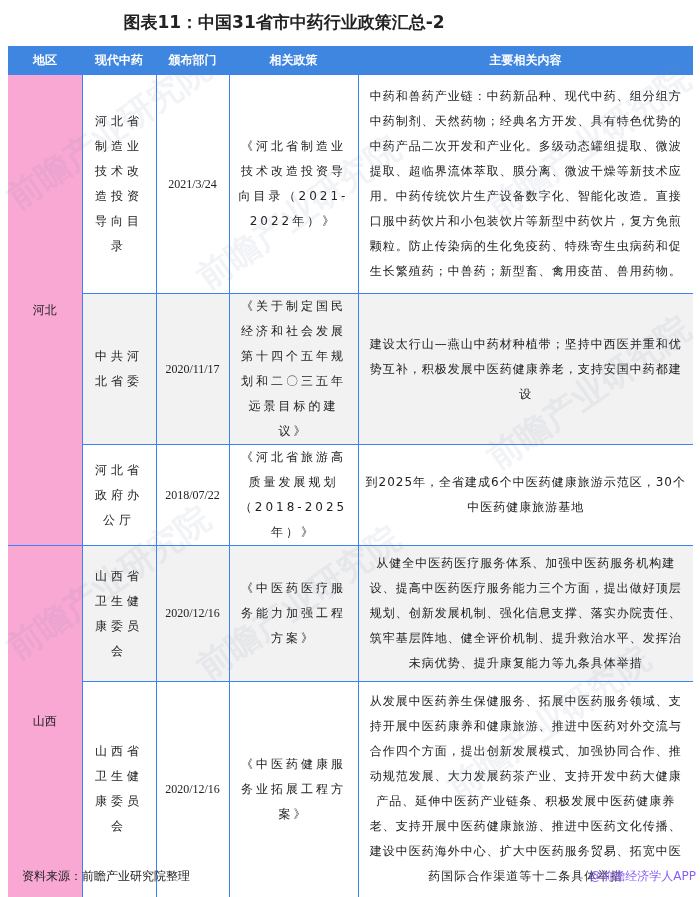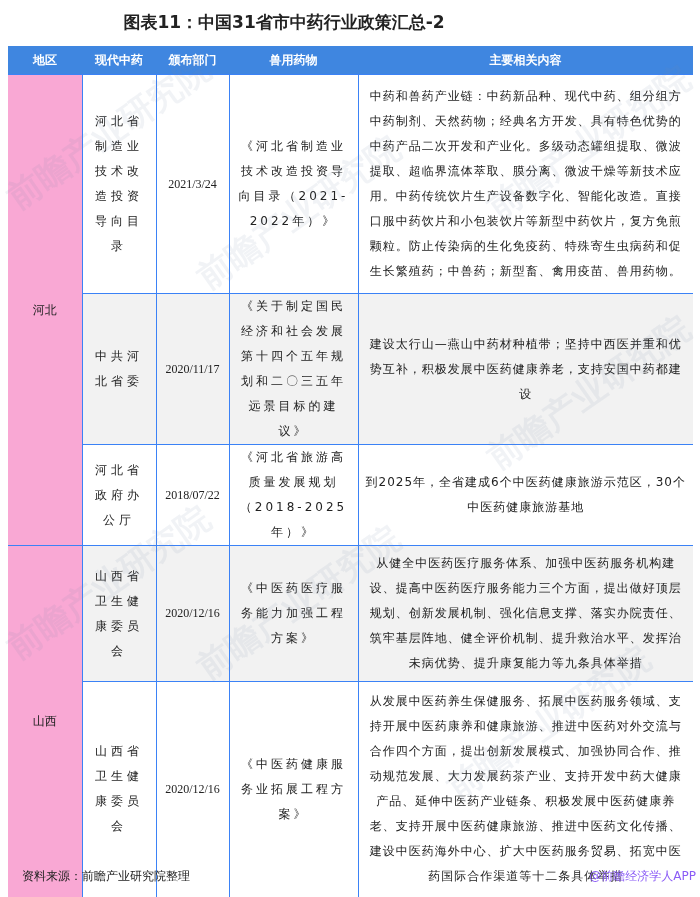--- a/index.html
+++ b/index.html
@@ -37,21 +37,21 @@
       <col style="width:74px">
       <col style="width:73px">
       <col style="width:129px">
       <col style="width:335px">
   </colgroup>
   <thead>
     <tr>
       <th>地区</th>
       <th>现代中药</th>
       <th>颁布部门</th>
-      <th>兽用药物</th>
+      <th>相关政策</th>
       <th>主要相关内容</th>
     </tr>
   </thead>
   <tbody>
     <tr style="height:219px">
       <td class="region" rowspan="3">河北</td>
       <td class="dept">河北省制造业技术改造投资导向目录</td>
       <td class="date">2021/3/24</td>
       <td class="policyname">《河北省制造业技术改造投资导向目录（2021-2022年）》</td>
       <td class="content">中药和兽药产业链：中药新品种、现代中药、组分组方中药制剂、天然药物；经典名方开发、具有特色优势的中药产品二次开发和产业化。多级动态罐组提取、微波提取、超临界流体萃取、膜分离、微波干燥等新技术应用。中药传统饮片生产设备数字化、智能化改造。直接口服中药饮片和小包装饮片等新型中药饮片，复方免煎颗粒。防止传染病的生化免疫药、特殊寄生虫病药和促生长繁殖药；中兽药；新型畜、禽用疫苗、兽用药物。</td>

